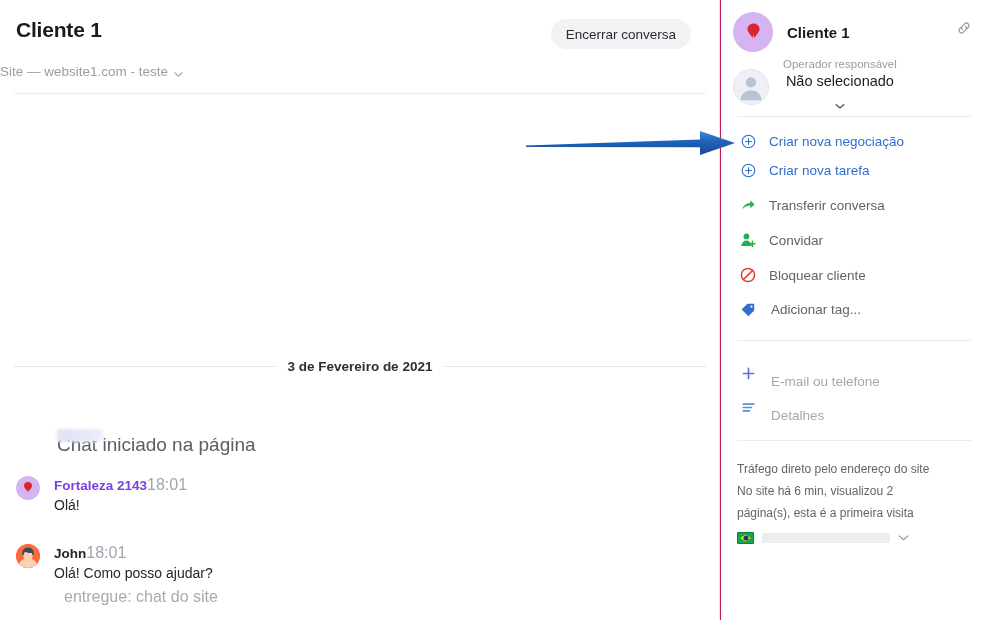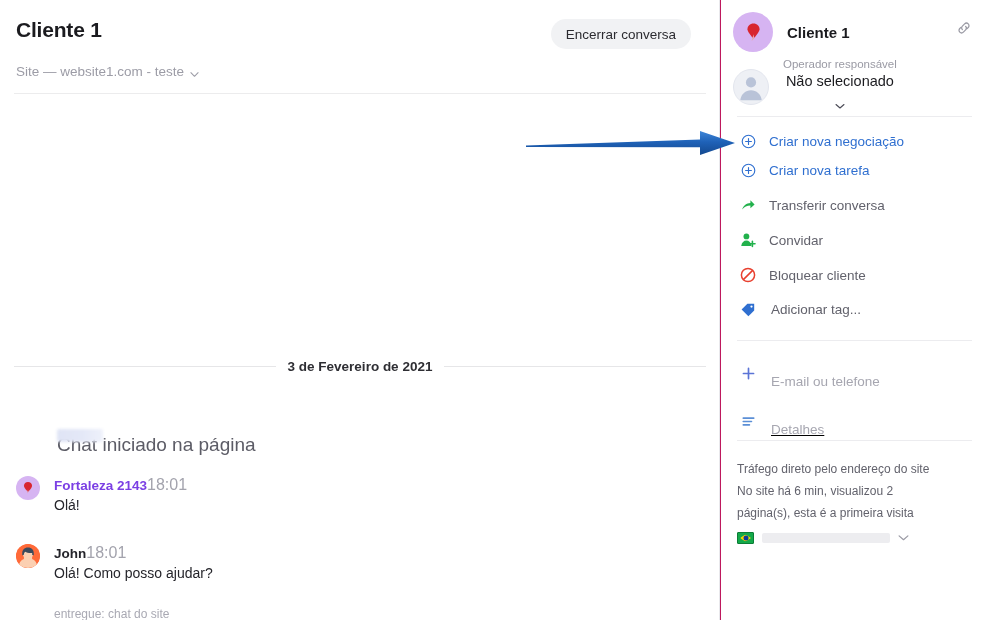--- a/index.html
+++ b/index.html
@@ -42,21 +42,21 @@
     background: #f1f2f4;
     color: #2b2b30;
     border: none;
     border-radius: 16px;
     font-size: 13.5px;
     font-family: "Liberation Sans", sans-serif;
     cursor: pointer;
   }
   .source-row {
     position: absolute;
-    left: 16px; top: 64px;
+    left: 0; top: 64px;
     display: flex; align-items: center; gap: 6px;
     font-size: 13.5px;
     color: #9c9ca6;
     cursor: pointer;
   }
   .chev { display: inline-block; width: 9px; height: 9px; }
   .hr-under-source {
     position: absolute;
     left: 14px; top: 93px;
     width: 692px; height: 1px;
@@ -113,22 +113,22 @@
   }
   .msg-author { font-size: 13.5px; font-weight: bold; }
   .author-visitor { color: #7b3fe4; }
   .author-op { color: #25252b; }
   .msg-time { font-size: 16px; color: #a3a3ad; }
   .msg-body {
     position: absolute; left: 54px; top: 21px;
     font-size: 14px; color: #25252b;
   }
   .msg-meta {
-    position: absolute; left: 54px; top: 44px;
-    font-size: 12px; color: #a9a9b3; margin-top: 19px;
+    position: absolute; left: 64px; top: 44px;
+    font-size: 16px; color: #a9a9b3;
   }
 
   
   .side {
     position: absolute;
     left: 721px; top: 0;
     width: 263px; height: 620px;
     background: #fff;
   }
   .side-client {
@@ -392,21 +392,21 @@
 
     <div class="action" style="top:360px;">
       <span class="ico">
         <svg width="15" height="15" viewBox="0 0 16 16">
           <path d="M8 2.6 L8 13.4 M2.6 8 L13.4 8" stroke="#5b74d6" stroke-width="1.8" stroke-linecap="round"></path>
         </svg>
       </span>
       <span class="lbl lbl-placeholder" style="margin-left:12px;">E-mail ou telefone</span>
     </div>
 
-    <div class="action" style="top:408px;text-decoration:underline;">
+    <div class="action" style="top:394px;">
       <span class="ico">
         <svg width="15" height="15" viewBox="0 0 16 16">
           <path d="M2.4 4.4 L13.6 4.4 M2.4 8 L11.2 8 M2.4 11.6 L9 11.6" stroke="#5b8fd6" stroke-width="1.7" stroke-linecap="round"></path>
         </svg>
       </span>
       <span class="lbl lbl-placeholder" style="margin-left:12px;">Detalhes</span>
     </div>
 
     <div class="side-hr" style="top:440px;"></div>
 

